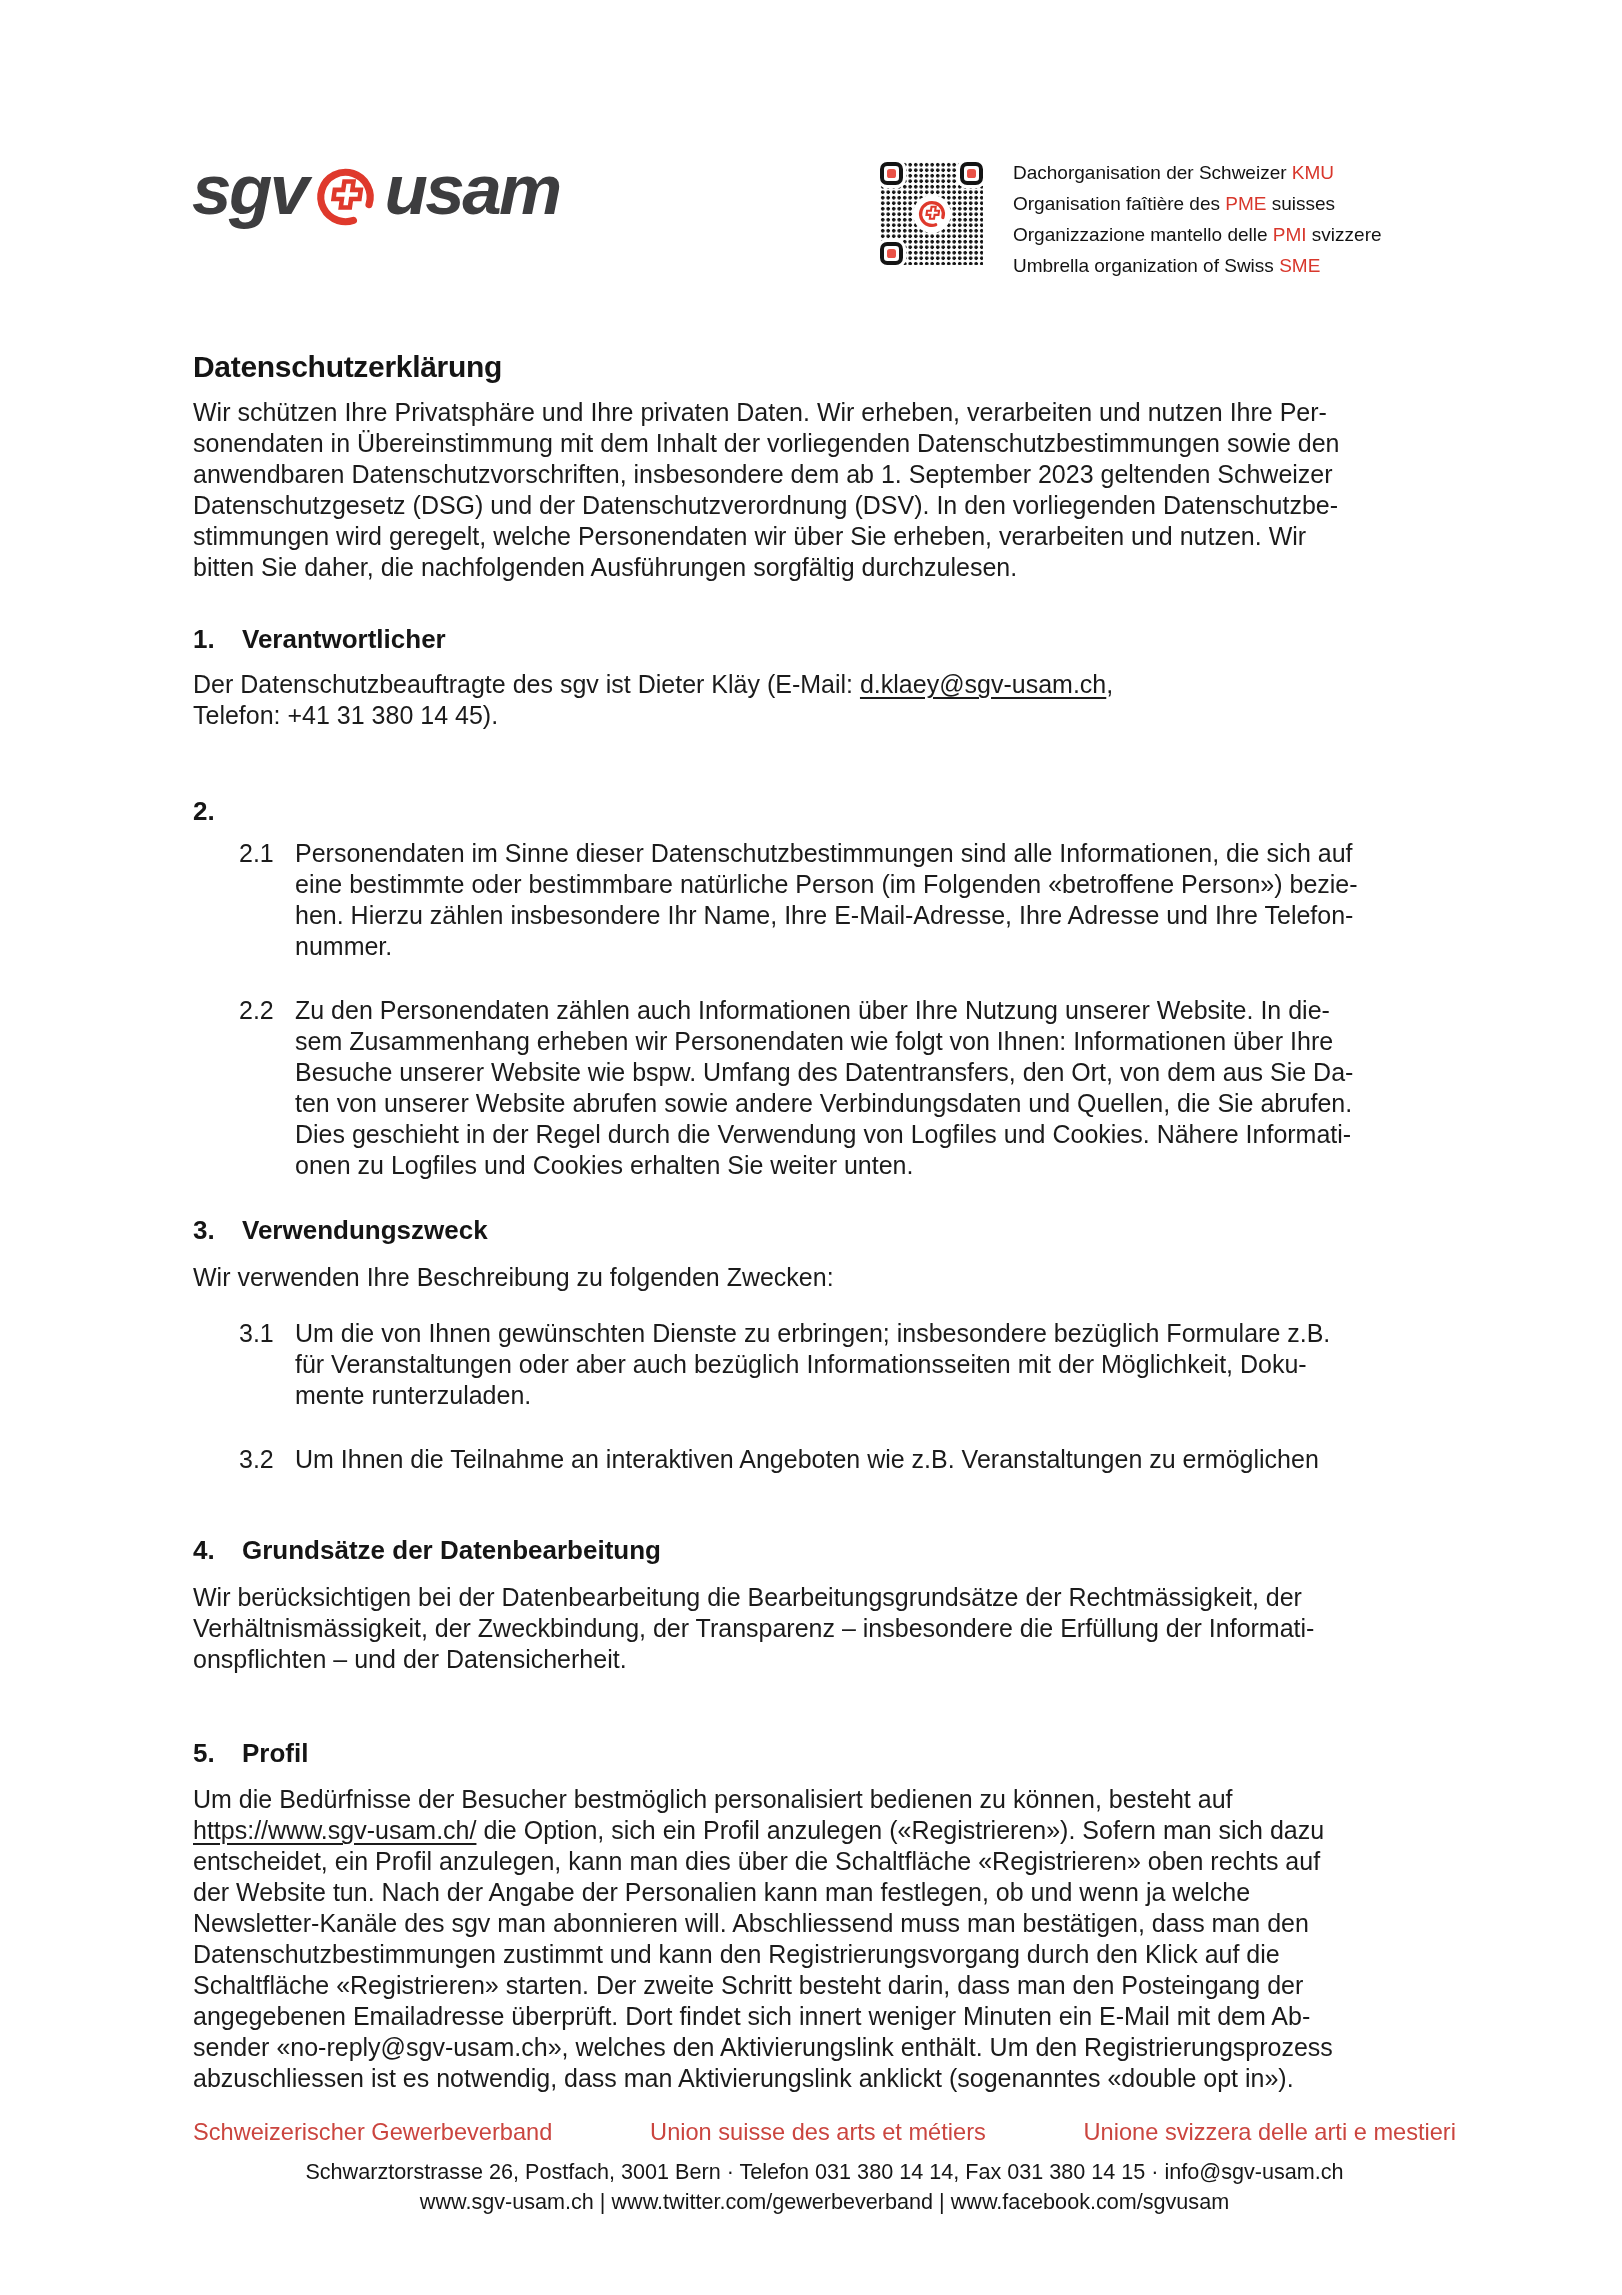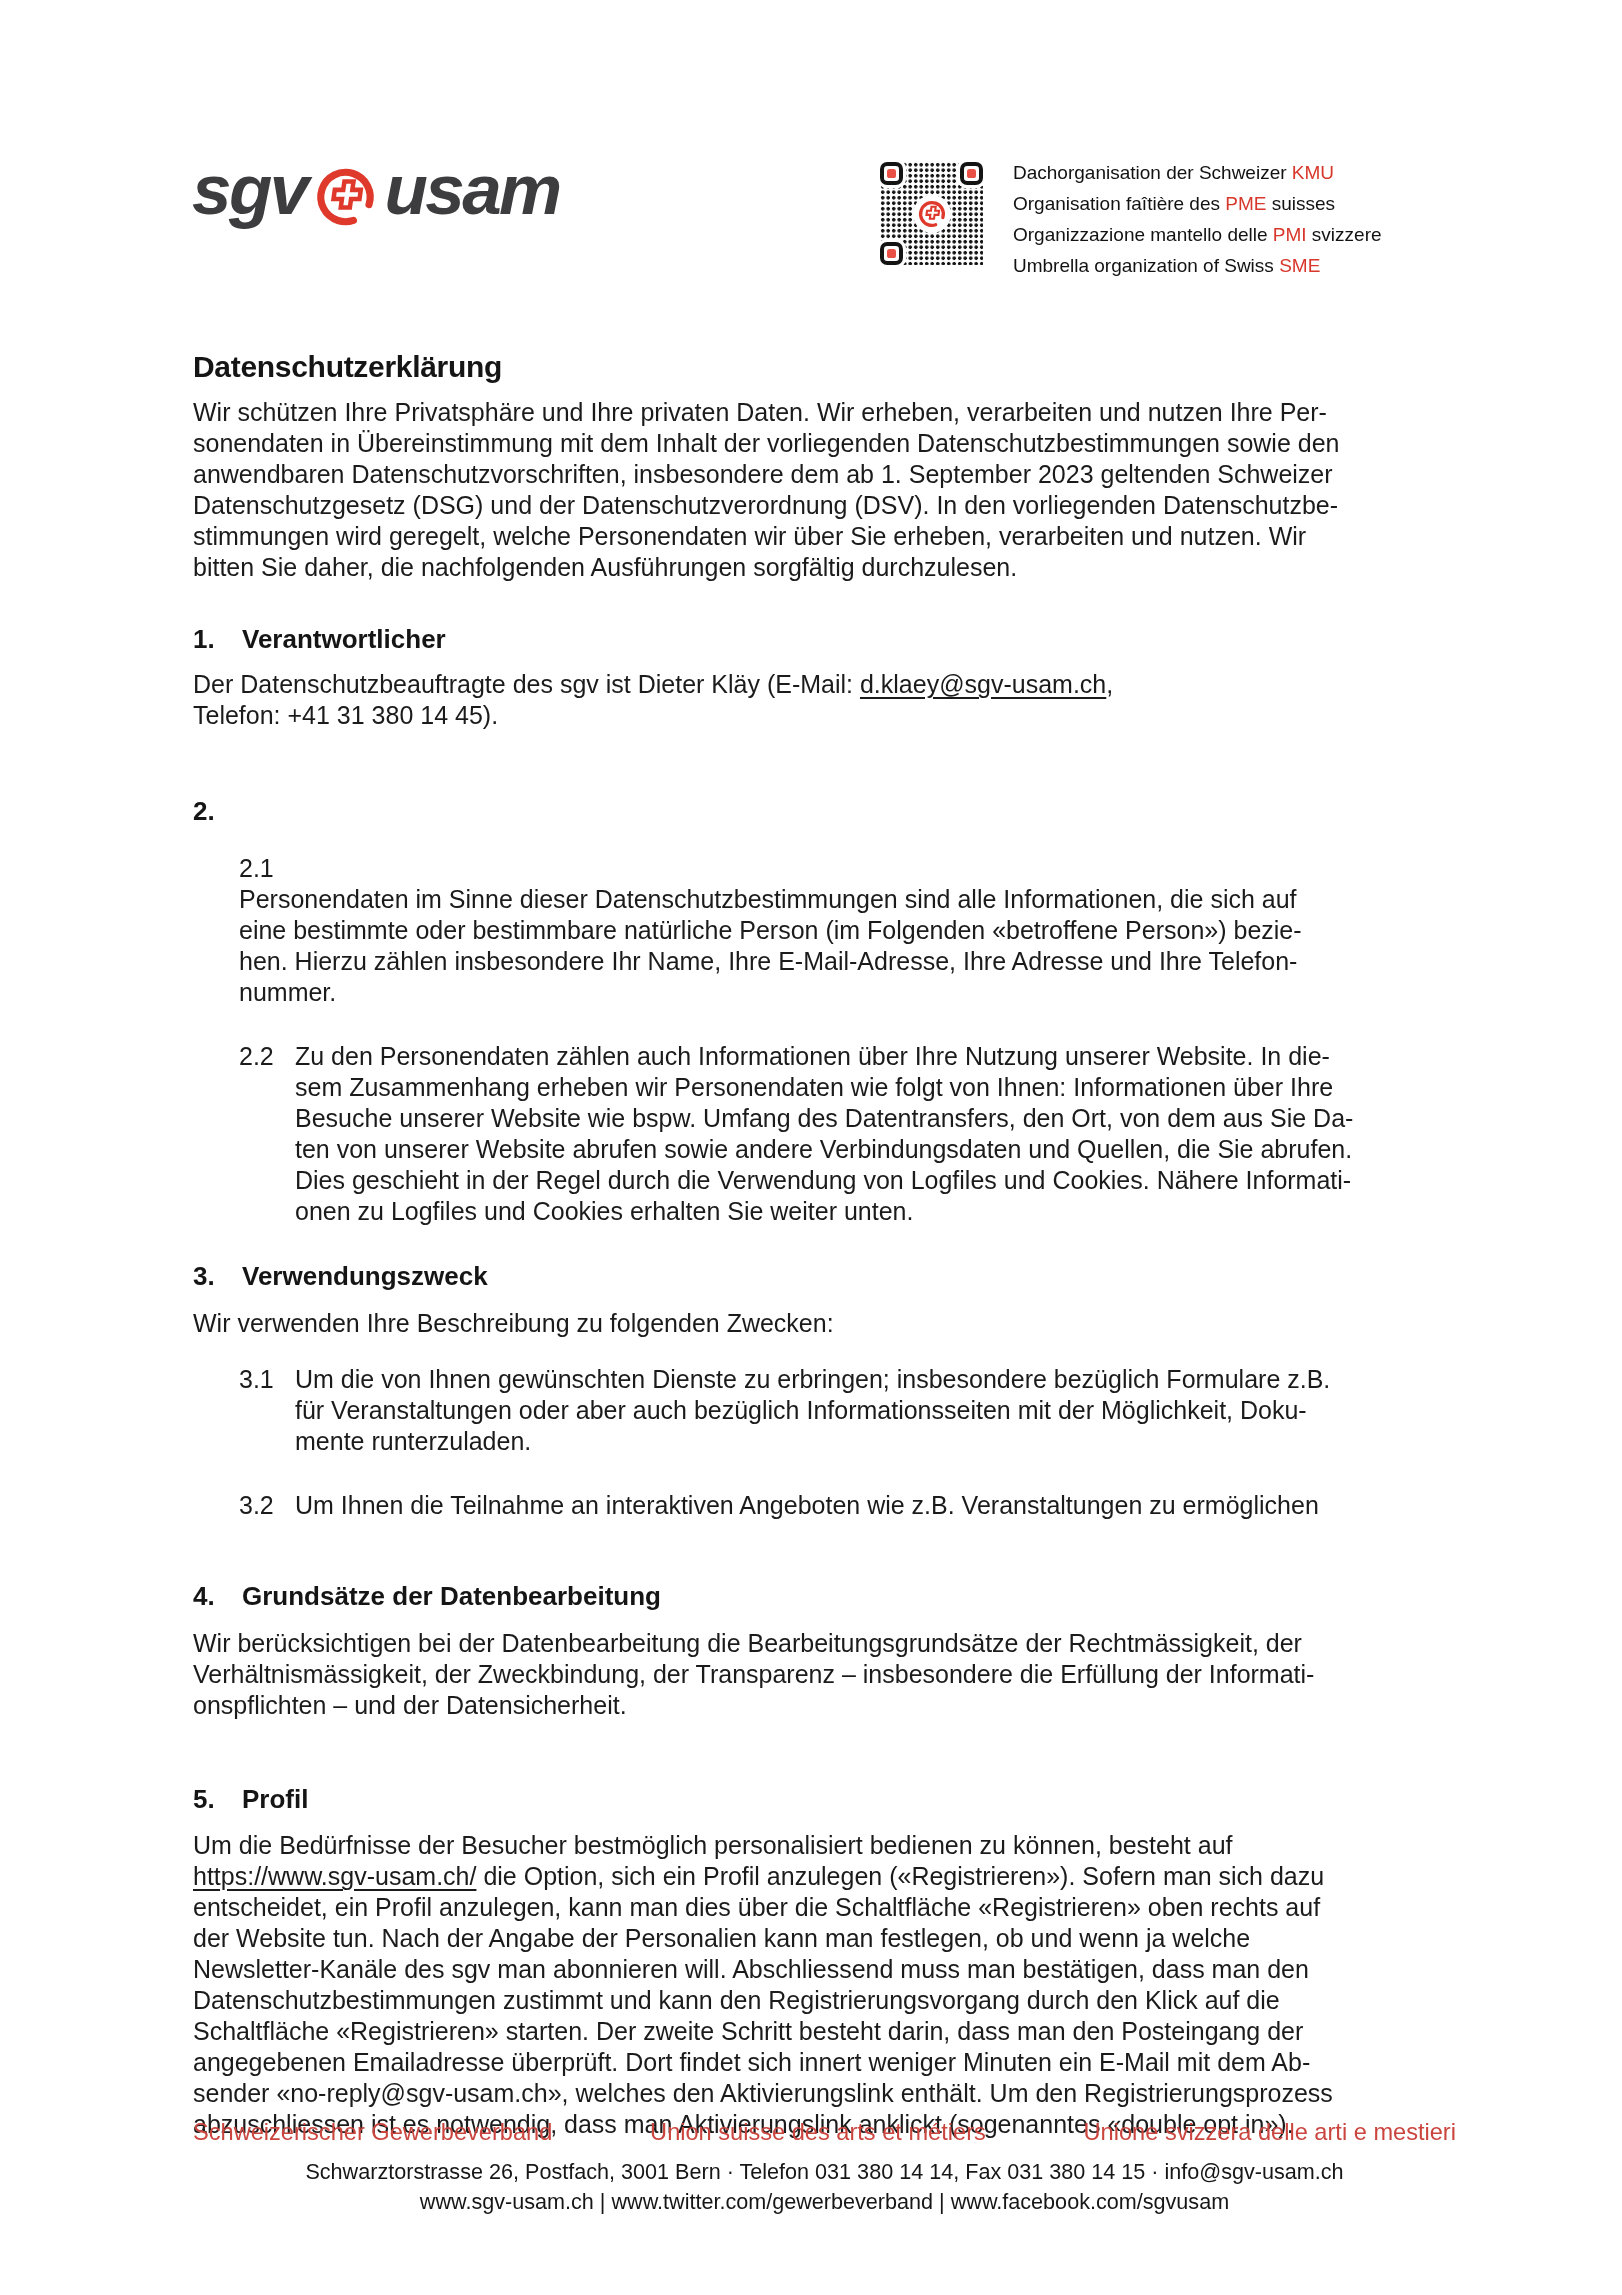--- a/index.html
+++ b/index.html
@@ -33,21 +33,21 @@
   .ml { white-space:pre-line; }
   .title { margin-top:349px; font-size:30px; line-height:35px; font-weight:700; letter-spacing:-0.3px; color:#151515; }
   .intro { margin-top:13px; }
   .heading { display:flex; font-weight:700; font-size:26px; line-height:31px; color:#151515; }
   .h-num { width:49px; flex:none; }
   .item { display:flex; margin-left:46px; }
   .i-num { width:56px; flex:none; }
   .i-body { flex:1; }
   a { color:inherit; text-decoration:underline; text-decoration-thickness:2px; text-underline-offset:3.9px; }
   #h1{margin-top:41px;} #p1{margin-top:14.4px;}
-  #h2{margin-top:65px;} #i21{margin-top:26px;flex-direction:column;} #i22{margin-top:33px;}
+  #h2{margin-top:65px;} #i21{margin-top:11px;} #i22{margin-top:33px;}
   #h3{margin-top:34px;} #p3{margin-top:15.7px;} #i31{margin-top:16.4px;} #i32{margin-top:33px;}
   #h4{margin-top:60px;} #p4{margin-top:15.7px;}
   #h5{margin-top:63px;} #p5{margin-top:15.7px;}
   
   .partners { position:absolute; left:193px; top:2118px; width:1263px; display:flex;
     justify-content:space-between; color:#CB453F; font-size:23.6px; line-height:29px; }
   .addr { position:absolute; left:193px; top:2158px; width:1263px; text-align:center;
     font-size:21.6px; line-height:27.5px; color:#161616; }
   .web { position:absolute; left:193px; top:2188px; width:1263px; text-align:center;
     font-size:21.6px; line-height:27.5px; color:#161616; }

